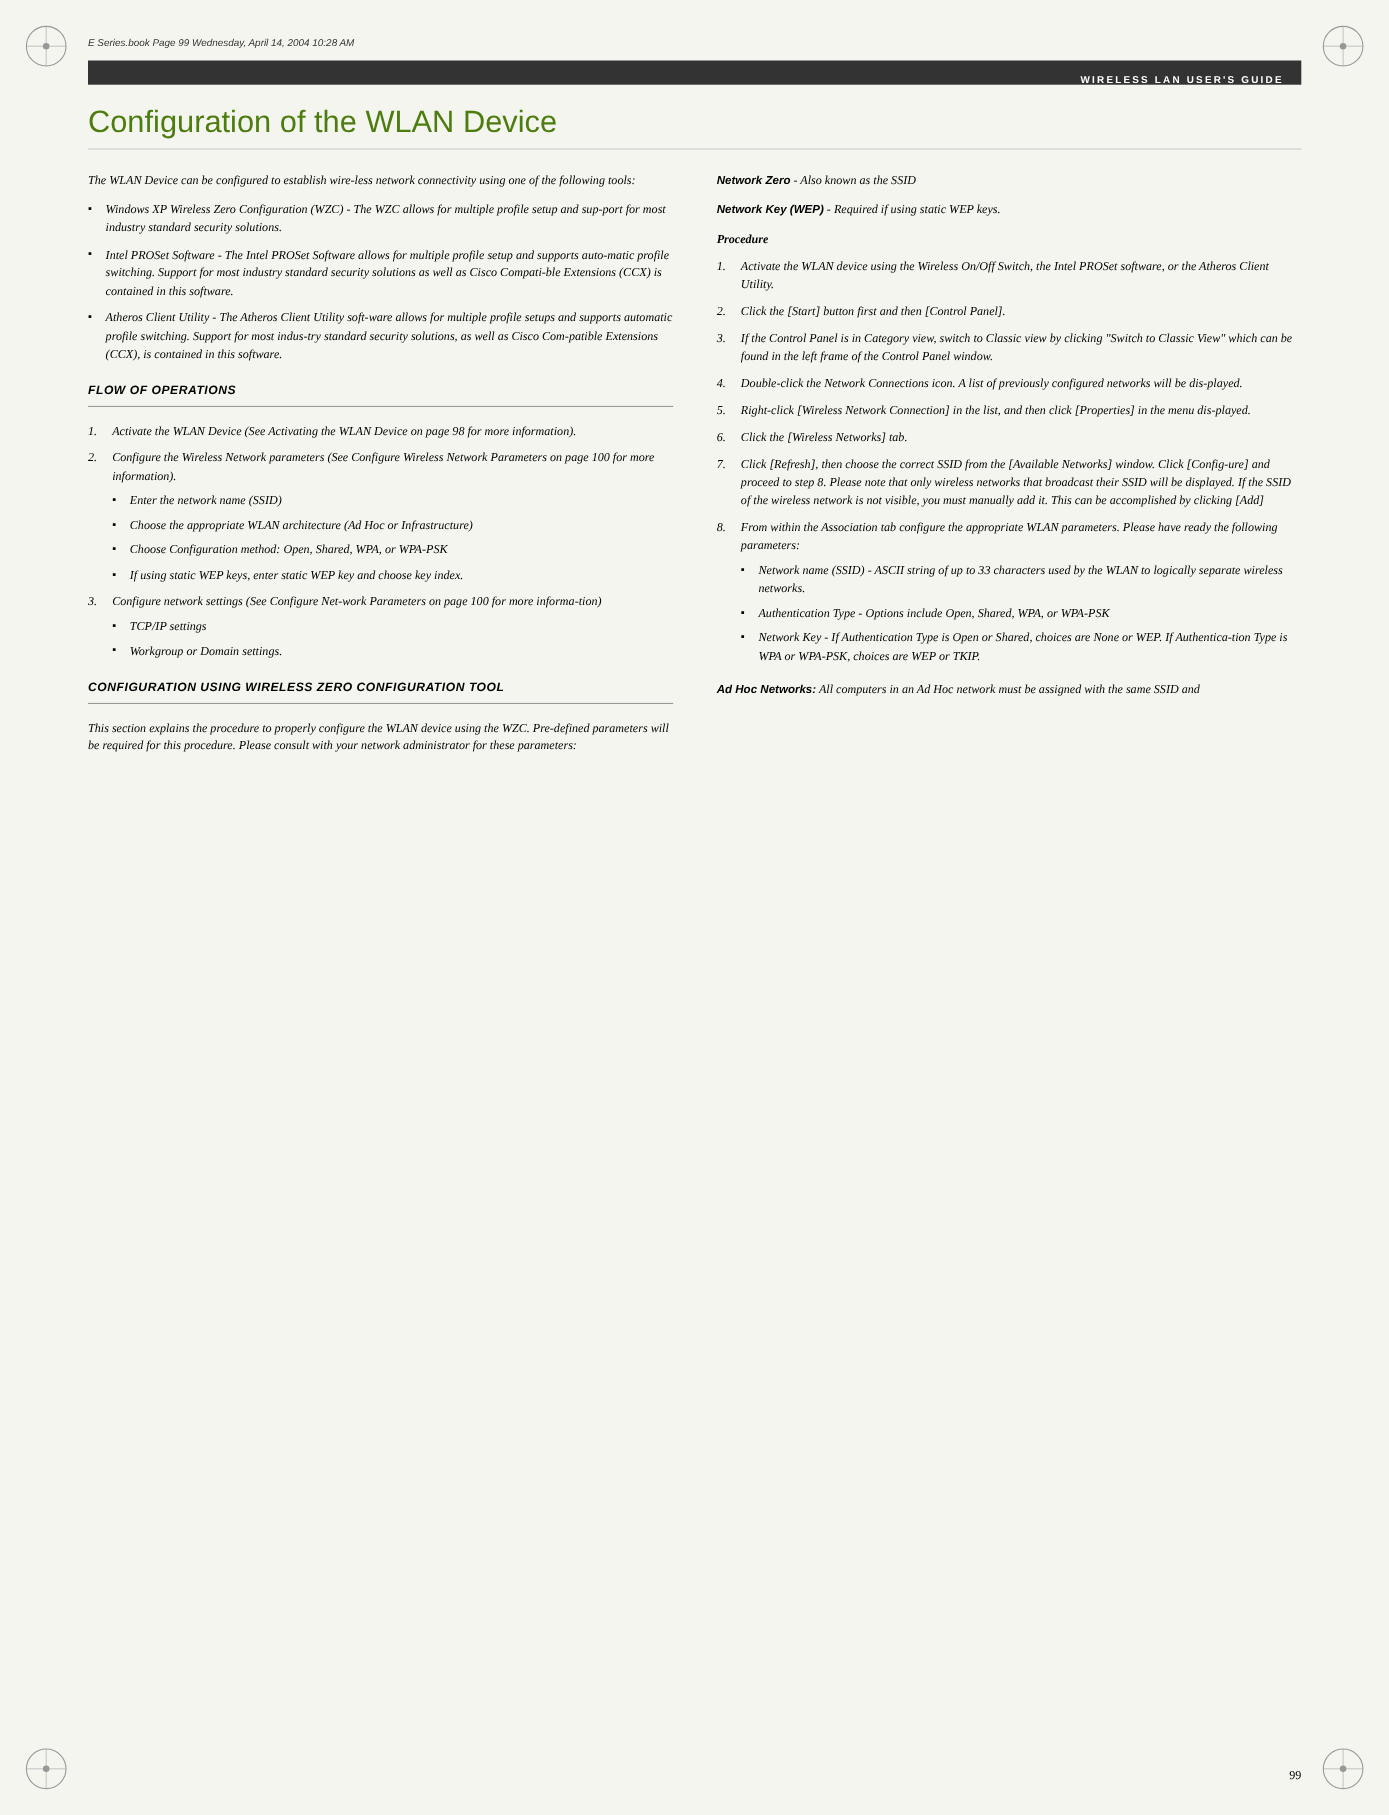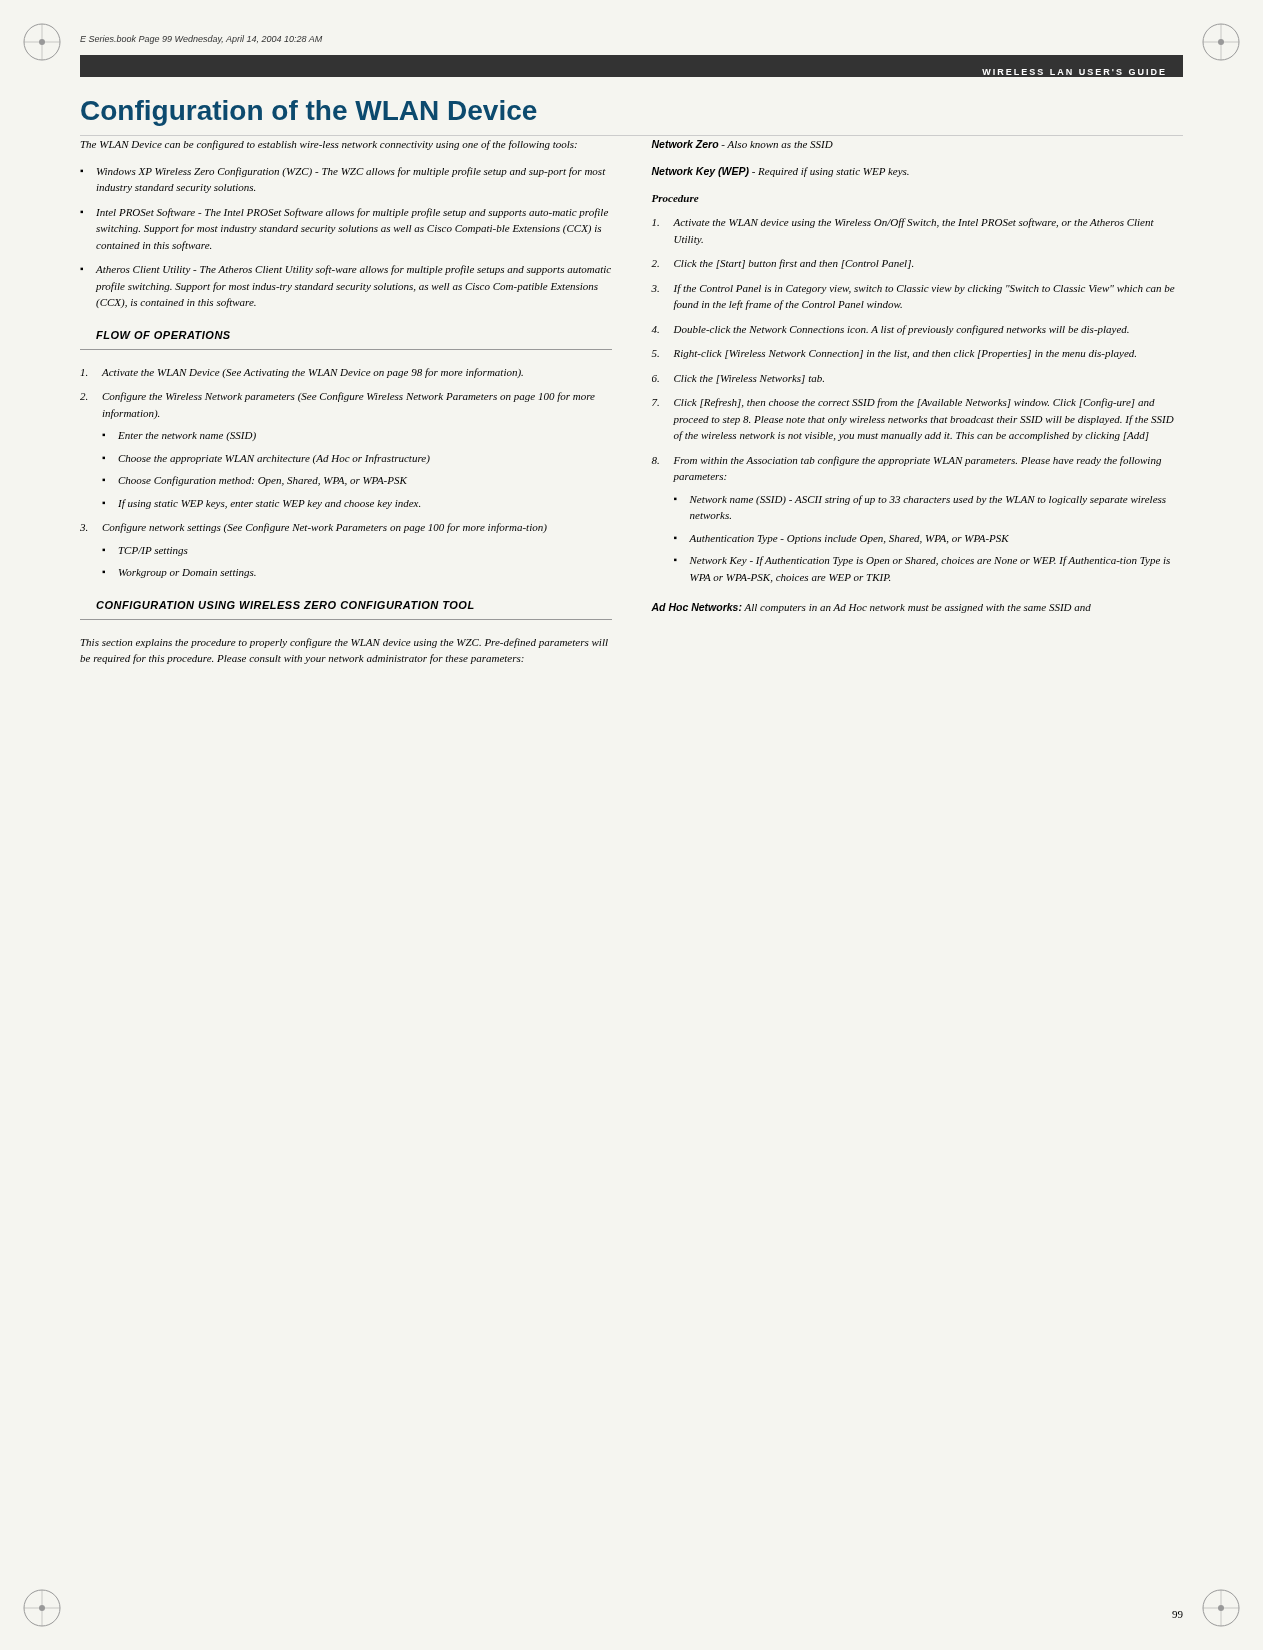--- a/index.html
+++ b/index.html
@@ -67,23 +67,24 @@
       position: absolute;
       top: 95px;
       left: 80px;
       right: 80px;
       bottom: 80px;
     }
 
     
     .page-title {
       font-size: 28px;
-      font-weight: bold;
-      font-family: Arial, sans-serif;
-      color: #0c4a6e;
+      font-weight: normal;
+      font-family: Arial, sans-serif;
+      margin-bottom: 20px;
+      color: #4d7c0f;
       border-bottom: 1px solid #ccc;
       padding-bottom: 8px;
     }
 
     
     .two-col {
       display: flex;
       gap: 40px;
       font-style: italic;
     }
@@ -125,21 +126,21 @@
       top: 0;
       font-size: 10px;
     }
 
     
     .section-heading {
       font-size: 11px;
       font-weight: bold;
       font-family: Arial, sans-serif;
       text-transform: uppercase;
-      margin: 18px 0 8px 16px;
+      margin: 18px 0 8px 0;
       letter-spacing: 0.5px;
     }
 
     
     ol.doc-ol {
       list-style: none;
       margin: 0 0 14px 0;
       padding: 0;
       counter-reset: doc-counter;
     }

